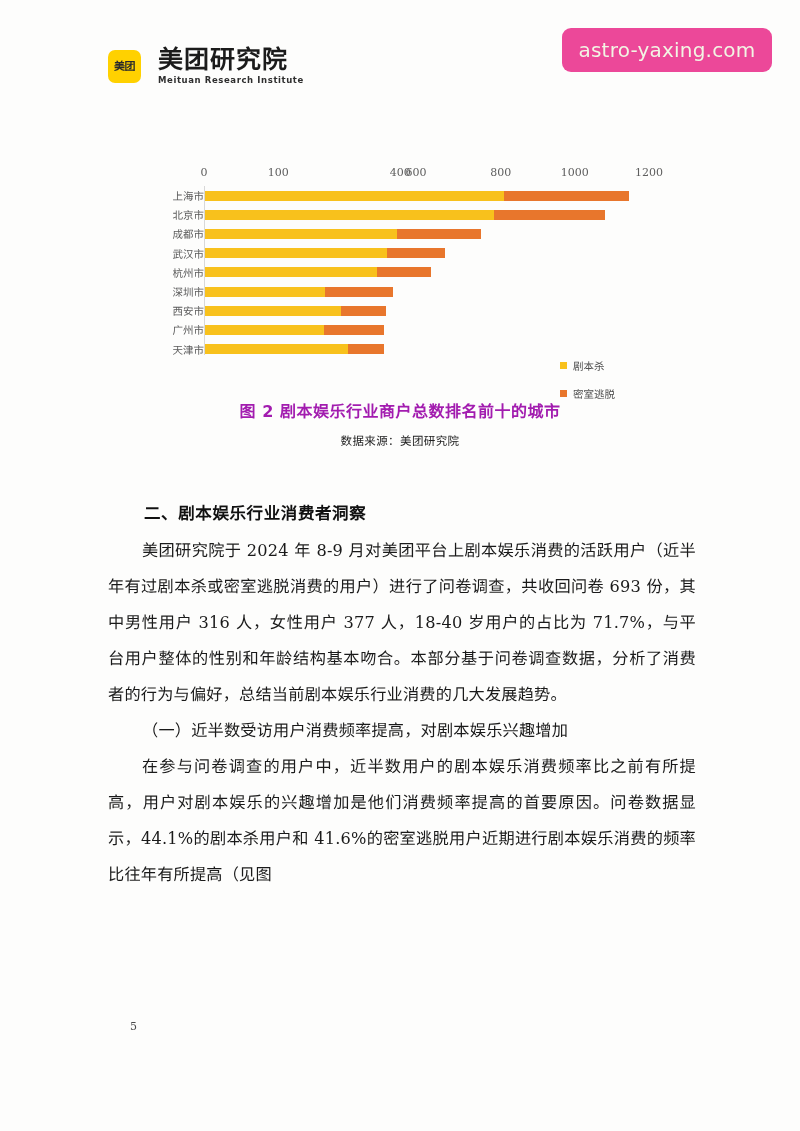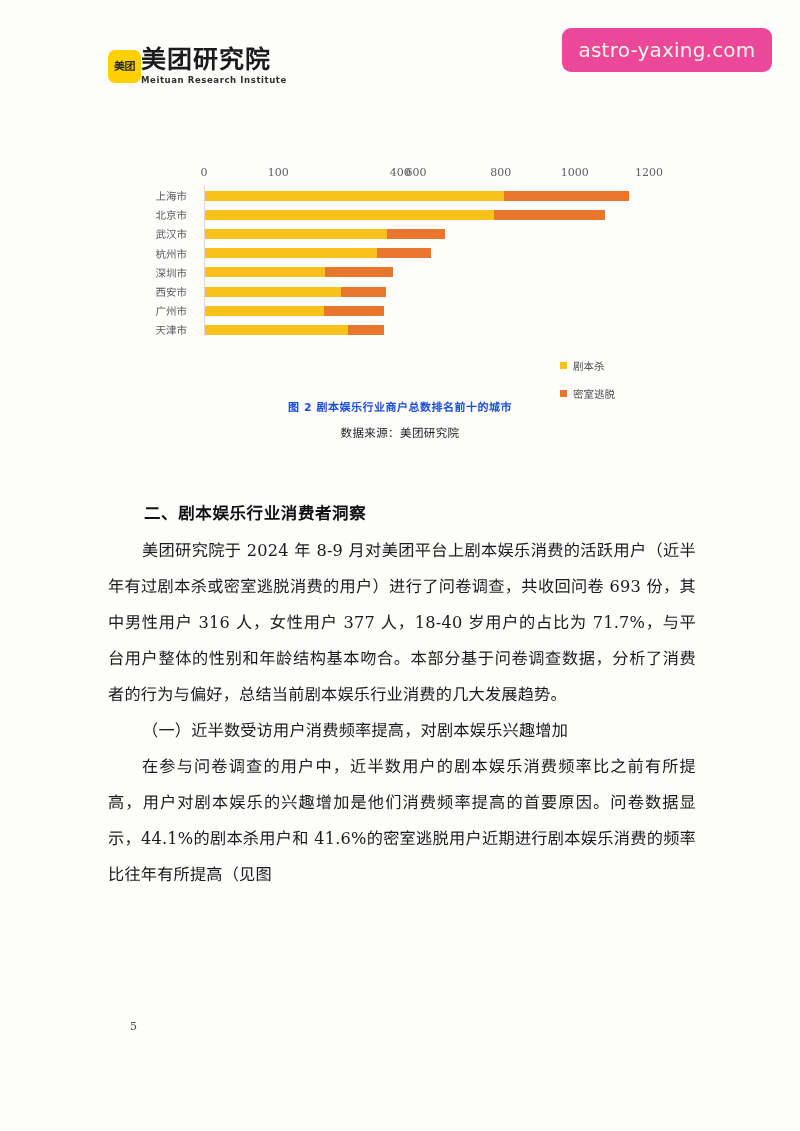--- a/index.html
+++ b/index.html
@@ -45,21 +45,21 @@
     white-space: nowrap;
   }
 
   
   .logo-block {
     position: absolute;
     top: 47px;
     left: 108px;
     display: flex;
     align-items: center;
-    gap: 0;
+    gap: 17px;
   }
   .logo-mark {
     width: 33px;
     height: 33px;
     border-radius: 7px;
     background: #ffd100;
     display: flex;
     align-items: center;
     justify-content: center;
     flex: none;
@@ -157,21 +157,21 @@
     position: relative;
     height: 19.2px;
     display: flex;
     align-items: center;
   }
   .row-label {
     position: absolute;
     left: 0;
     width: 96px;
     text-align: right;
-    padding-right: 17px;
+    padding-right: 0;
     box-sizing: border-box;
     font-family: Liberation Mono, monospace;
     font-size: 10.5px;
     color: #5a5a5a;
     white-space: nowrap;
   }
   .bar-track {
     position: absolute;
     top: 50%;
     transform: translateY(-50%);
@@ -204,23 +204,23 @@
     font-family: "DejaVu Sans", "Liberation Sans", sans-serif;
     font-size: 10.5px;
     color: #4f4f4f;
     white-space: nowrap;
   }
 
   .fig-caption {
     margin-top: 6px;
     text-align: center;
     font-family: "DejaVu Sans", "Liberation Sans", serif;
-    font-size: 11px;
-    font-weight: bold;
-    color: #1d4ed8;
+    font-size: 16px;
+    font-weight: bold;
+    color: #a21caf;
     letter-spacing: 0.5px;
   }
   .fig-source {
     margin-top: 10px;
     text-align: center;
     font-family: "DejaVu Serif", "Liberation Serif", serif;
     font-size: 11.5px;
     color: #222;
     letter-spacing: 0.4px;
   }
@@ -308,20 +308,27 @@
               </div>
             </div>
             <div class="bar-row">
               <span class="row-label">北京市</span>
               <div class="bar-track" style="left: 97px;">
                 <div class="seg seg-a" style="width: 289.25px; background: rgb(248, 193, 28);"></div>
                 <div class="seg seg-b" style="width: 110.879px; background: rgb(232, 118, 44);"></div>
               </div>
             </div>
             <div class="bar-row">
+              <span class="row-label">成都市</span>
+              <div class="bar-track" style="left: 97px;">
+                <div class="seg seg-a" style="width: 192.463px; background: rgb(248, 193, 28);"></div>
+                <div class="seg seg-b" style="width: 83.8083px; background: rgb(232, 118, 44);"></div>
+              </div>
+            </div>
+            <div class="bar-row">
               <span class="row-label">武汉市</span>
               <div class="bar-track" style="left: 97px;">
                 <div class="seg seg-a" style="width: 181.708px; background: rgb(248, 193, 28);"></div>
                 <div class="seg seg-b" style="width: 58.5917px; background: rgb(232, 118, 44);"></div>
               </div>
             </div>
             <div class="bar-row">
               <span class="row-label">杭州市</span>
               <div class="bar-track" style="left: 97px;">
                 <div class="seg seg-a" style="width: 171.696px; background: rgb(248, 193, 28);"></div>

